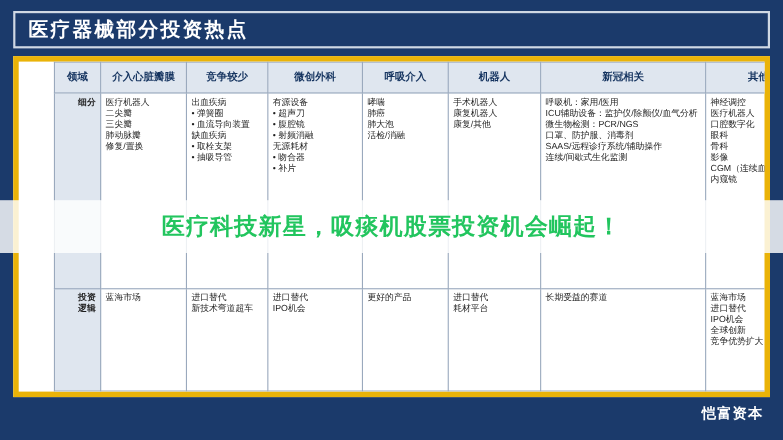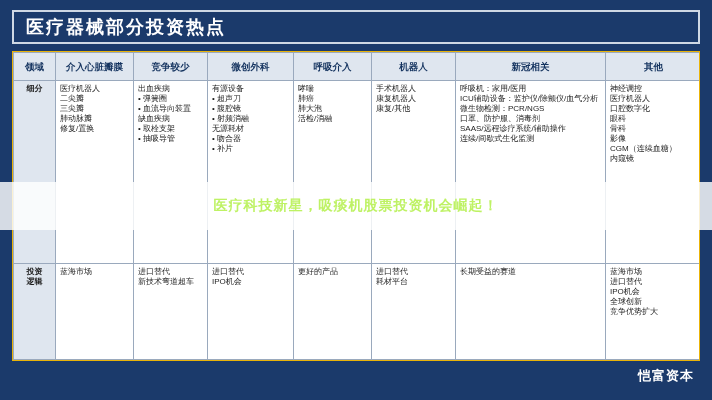--- a/index.html
+++ b/index.html
@@ -29,23 +29,24 @@
   .title-bar .title {
     color: #ffffff;
     font-size: 18px;
     font-weight: bold;
     letter-spacing: 2px;
     text-align: center;
   }
   
   .tbl-wrap {
     background: #ffffff;
-    border: 1px solid #eab308;
+    border: 5px solid #eab308;
     height: 310px;
     overflow: hidden;
+    padding-left: 32px;
   }
   table.grid {
     width: 100%;
     height: 100%;
     border-collapse: collapse;
     table-layout: fixed;
   }
   table.grid th, table.grid td {
     border: 1px solid #9aa9bd;
     vertical-align: top;
@@ -58,21 +59,21 @@
     background: #dfe6ef;
     text-align: center;
     vertical-align: middle;
     font-weight: bold;
     font-size: 9.5px;
     height: 28px;
     color: #14335f;
   }
   td.rowhead {
     background: #dfe6ef;
-    text-align: center;
+    text-align: right;
     vertical-align: middle;
     font-weight: bold;
     font-size: 9px;
     color: #14335f;
     width: 42px;
   }
   .r-detail td { height: 118px; }
   .r-status td { height: 56px; }
   .r-logic td { height: 62px; }
   
@@ -90,23 +91,23 @@
     position: absolute;
     left: 0; top: 182px;
     width: 712px;
     height: 48px;
     background: rgba(255,255,255,0.82);
     display: flex;
     align-items: center;
     justify-content: center;
   }
   .banner .banner-text {
-    font-size: 14px;
-    font-weight: bold;
-    color: #bef264;
+    font-size: 21px;
+    font-weight: bold;
+    color: #22c55e;
     letter-spacing: 1px;
   }
   
   .footer {
     height: 30px;
     display: flex;
     align-items: center;
     justify-content: flex-end;
     padding-right: 6px;
     gap: 8px;

